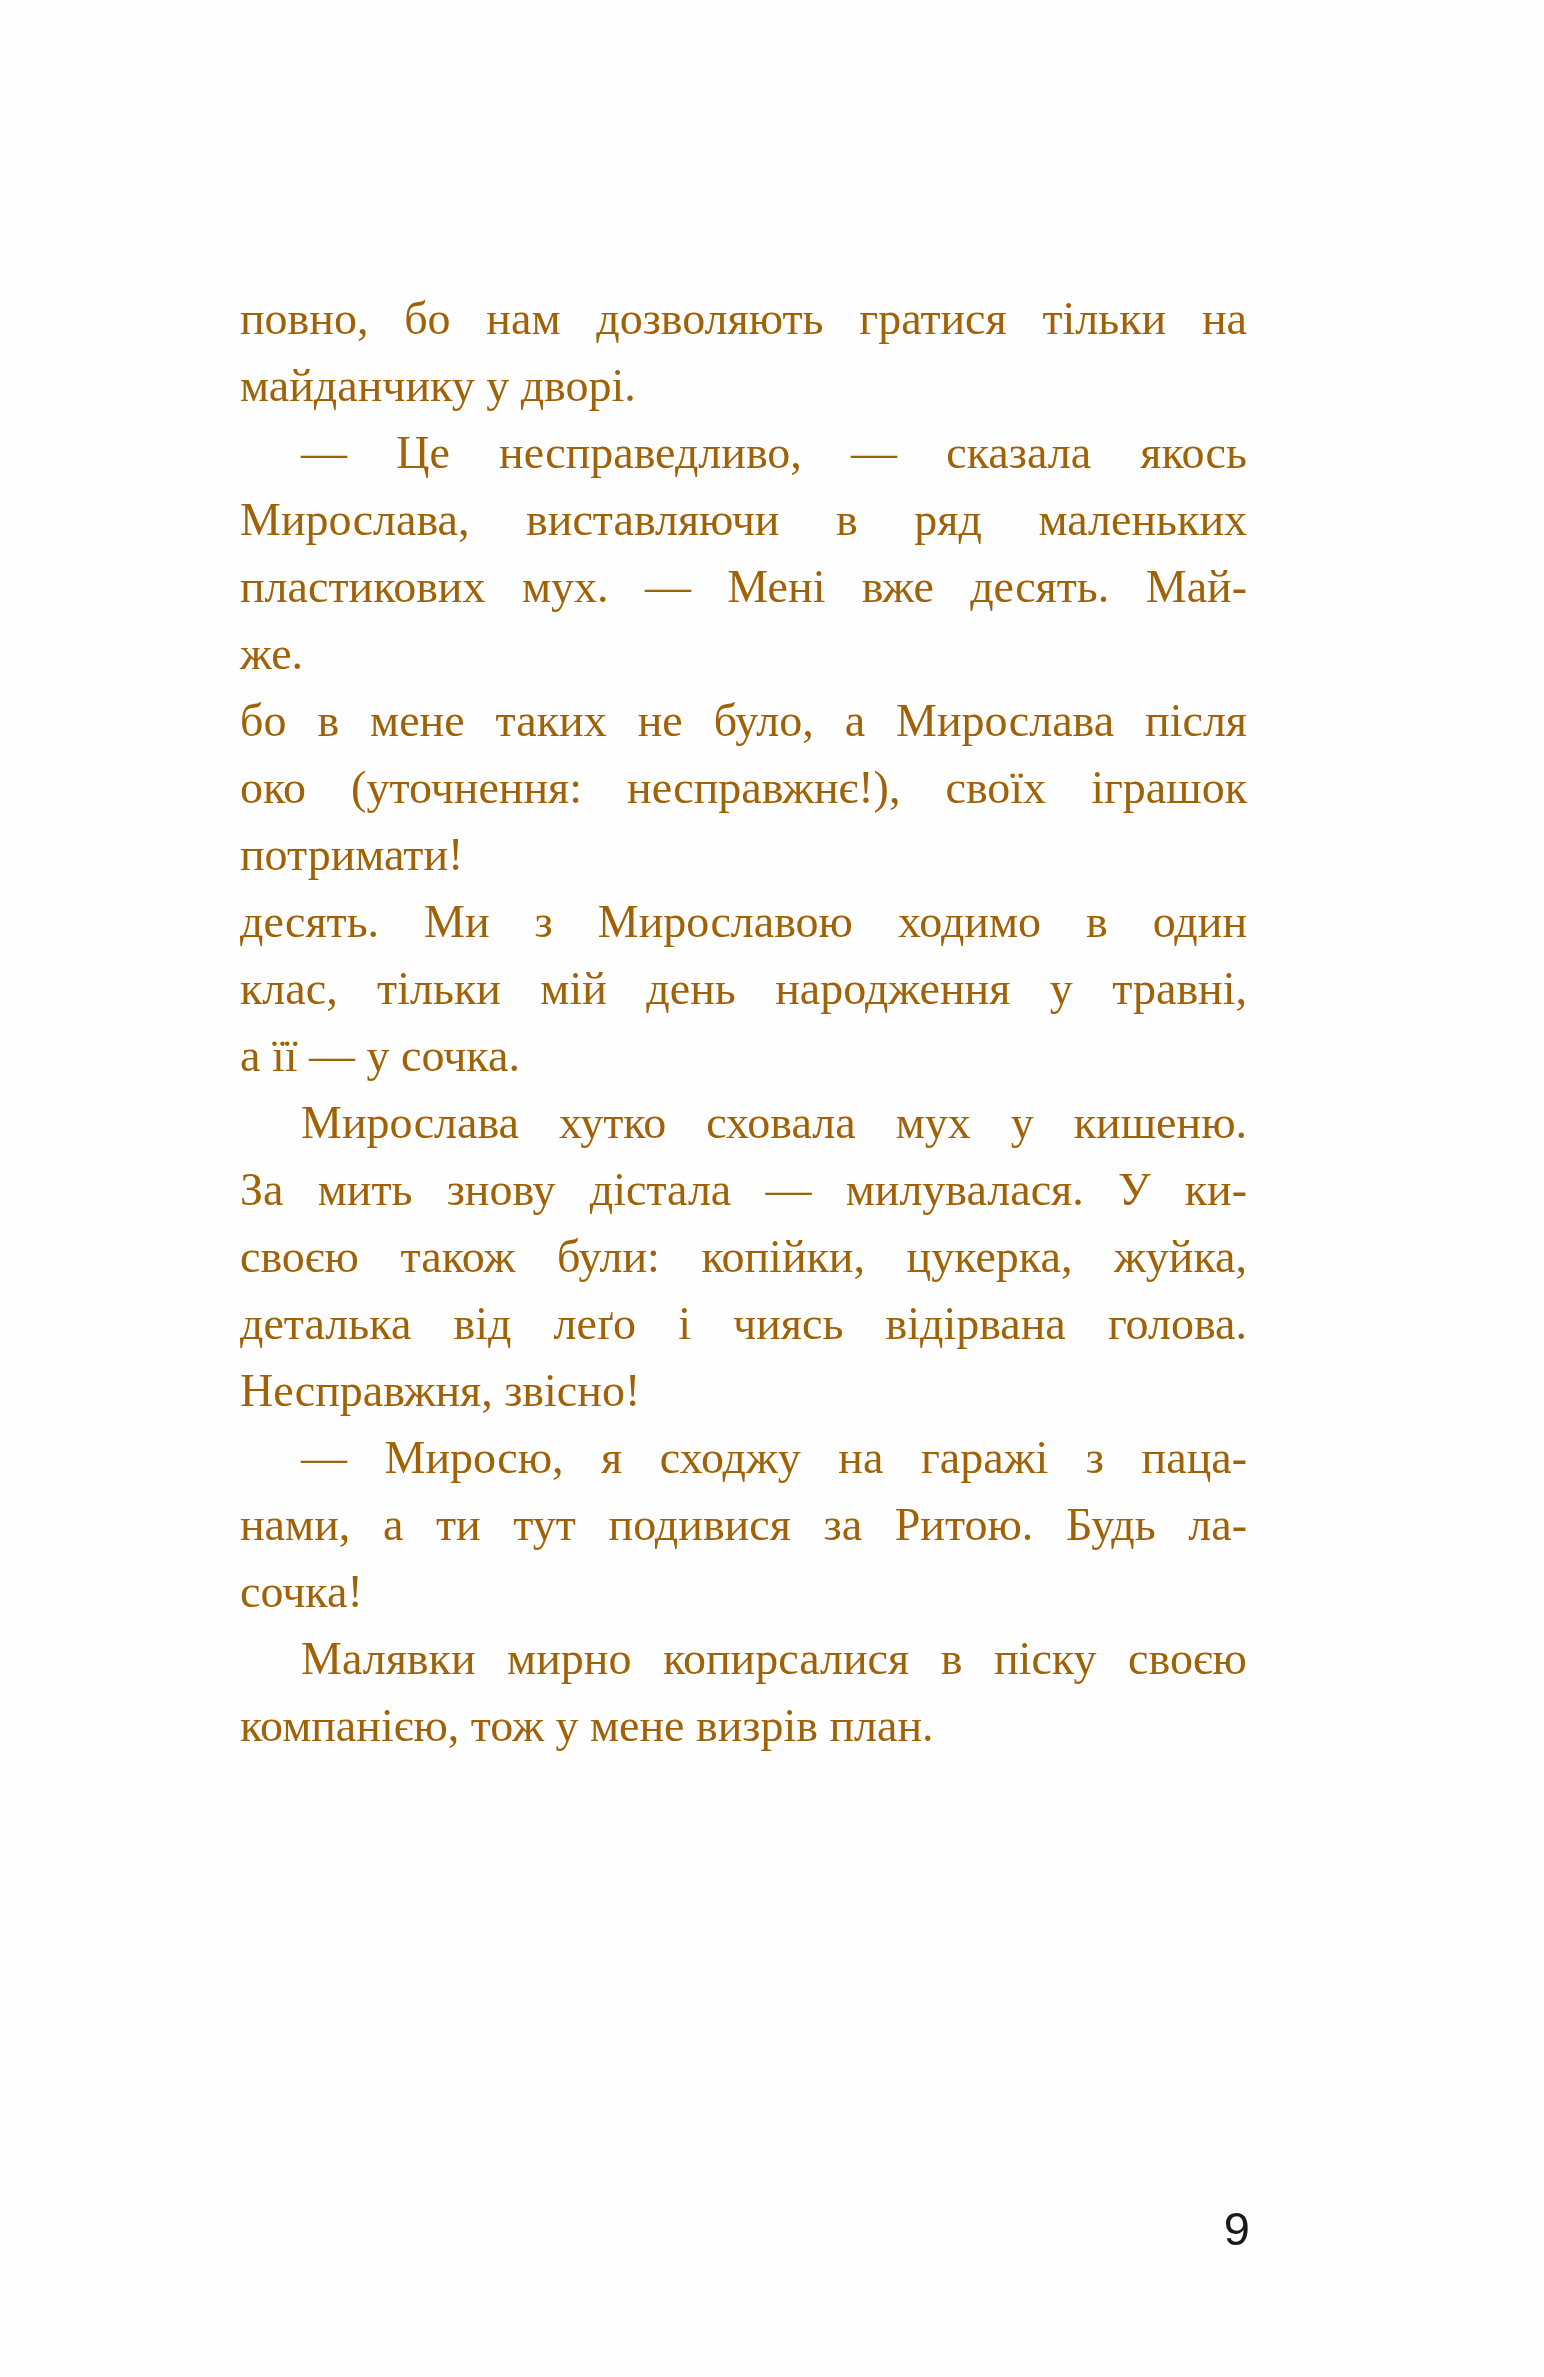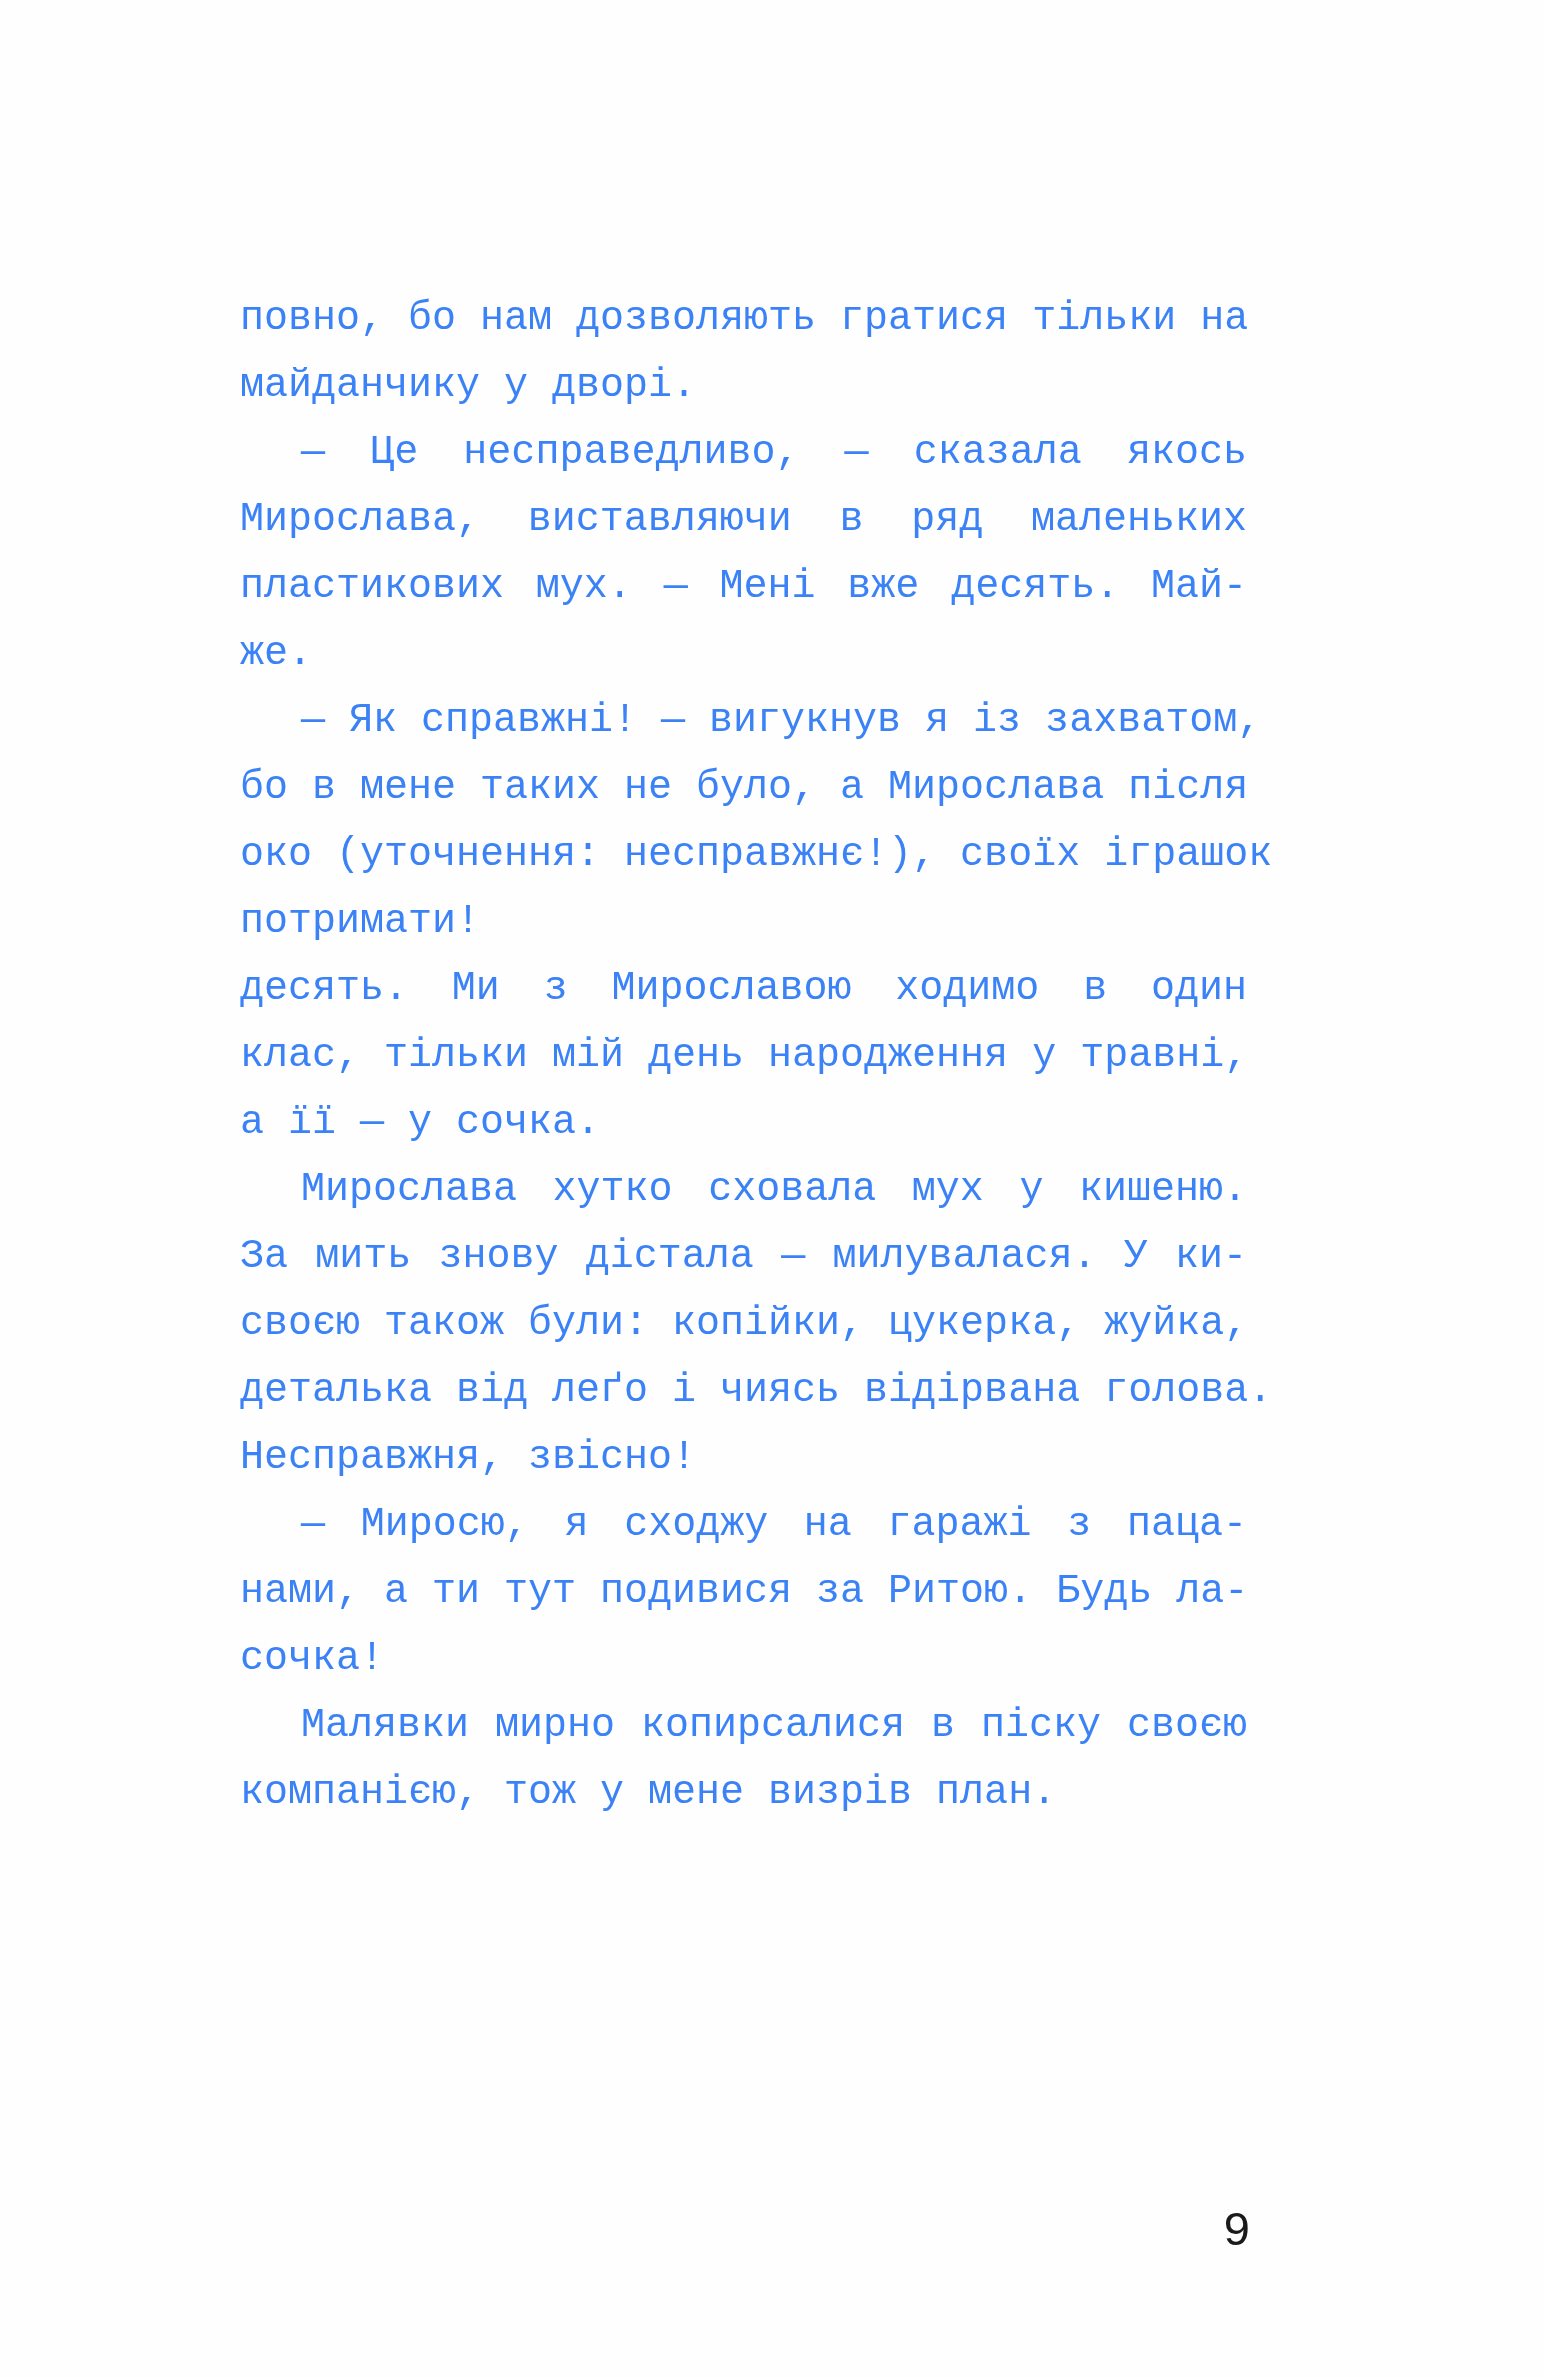--- a/index.html
+++ b/index.html
@@ -1,21 +1,21 @@
 <!DOCTYPE html>
 <html style="font-size:13px"><head>
 <meta charset="utf-8">
 <style>
   html, body { margin: 0; padding: 0; background: #ffffff; }
   body { width: 1545px; height: 2377px; position: relative; overflow: hidden; }
   .page { position: absolute; left: 0; top: 0; width: 1545px; height: 2377px; background: #fefefe; }
   .text-block {
     position: absolute; left: 240px; top: 285px; width: 1007px;
-    font-family: Liberation Mono, monospace; font-size: 40px; line-height: 67px;
-    color: #3b82f6; text-align: justify; hyphens: manual;
+    font-family: Liberation Serif, serif; font-size: 46px; line-height: 67px;
+    color: #a16207; text-align: justify; hyphens: manual;
   }
   .para { margin: 0; text-indent: 0; }
   .line { display: block; text-align: justify; text-align-last: justify; height: 67px; white-space: nowrap; overflow: visible; }
   .line.last { text-align-last: left; }
   .line.first-indent { padding-left: 61px; }
   .page-number {
     position: absolute; left: 1207px; top: 2201px; width: 43px; text-align: right;
     font-family: "Liberation Sans", sans-serif; font-size: 47px; color: #1a1a1a;
   }
 </style>
@@ -31,21 +31,20 @@
     </div>
 
     <div class="para">
       <span class="line first-indent">— Це несправедливо, — сказала якось</span>
       <span class="line">Мирослава, виставляючи в ряд маленьких</span>
       <span class="line">пластикових мух. — Мені вже десять. Май-</span>
       <span class="line last">же.</span>
     </div>
 
     <div class="para">
-      <span class="line first-indent">— Як справжні! — вигукнув я із захватом,</span>
       <span class="line">бо в мене таких не було, а Мирослава після</span>
       <span class="line">око (уточнення: несправжнє!), своїх іграшок</span>
       <span class="line last">потримати!</span>
     </div>
 
     <div class="para">
       <span class="line">десять. Ми з Мирославою ходимо в один</span>
       <span class="line">клас, тільки мій день народження у травні,</span>
       <span class="line last">а її — у сочка.</span>
     </div>

